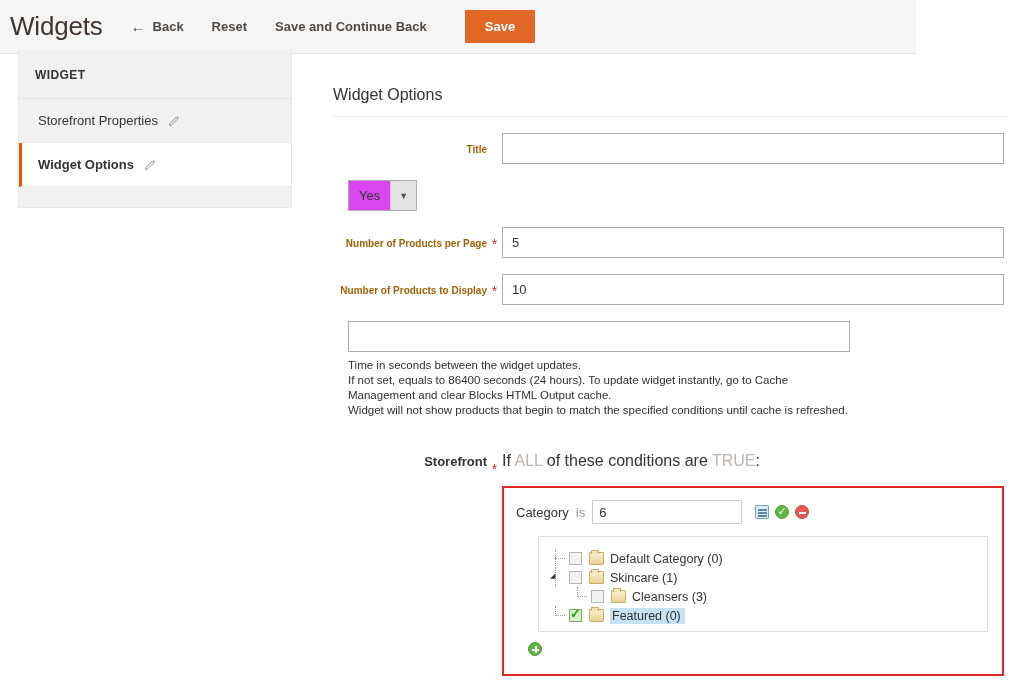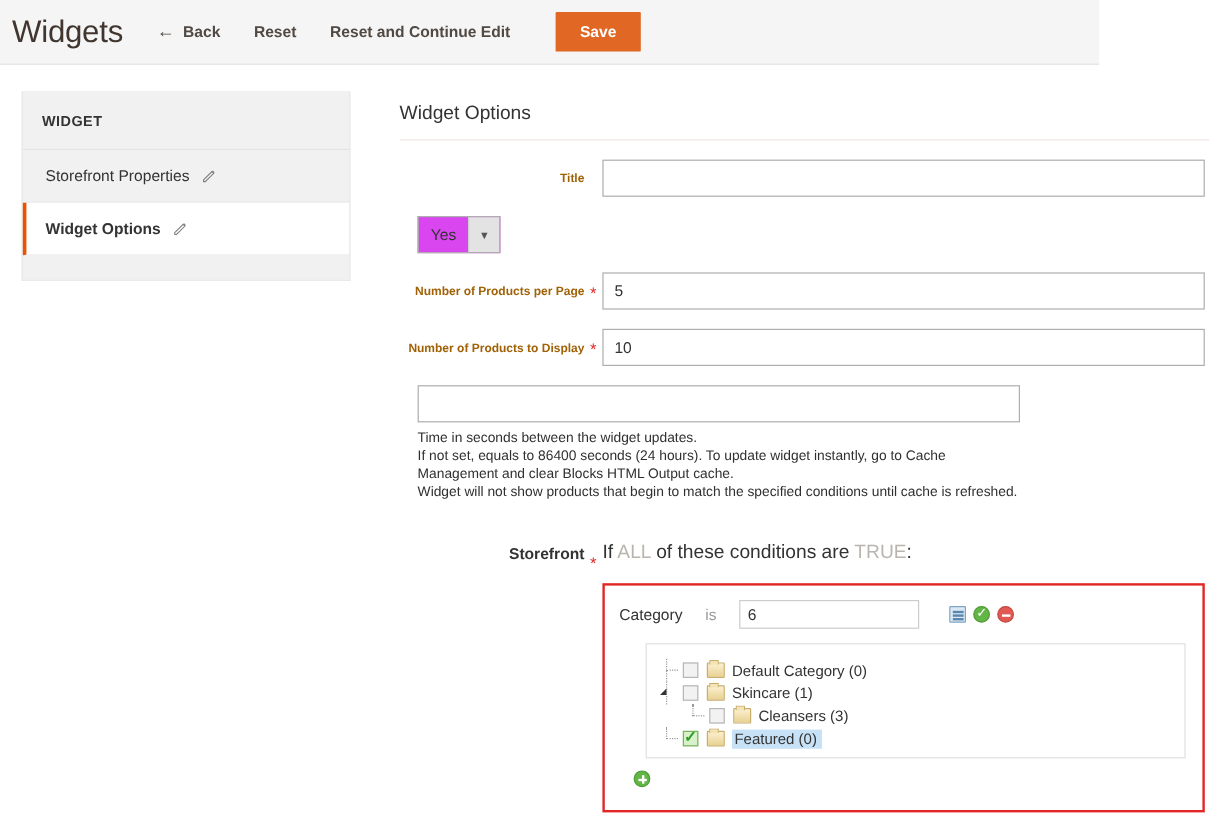--- a/index.html
+++ b/index.html
@@ -37,21 +37,21 @@
   .hdr-btn.back { display: flex; align-items: center; gap: 7px; }
   .back-arrow { font-size: 15px; line-height: 1; color: #514943; }
   .hdr-btn.primary {
     background: #e06724; color: #ffffff;
     padding: 9px 20px; border-radius: 1px;
     margin-left: 24px; font-size: 13px;
   }
 
   
   .sidebar {
-    position: absolute; left: 18px; top: 76px;
+    position: absolute; left: 18px; top: 50px;
     width: 274px;
     background: #f0f0f0;
     border: 1px solid #e8e8e8;
     border-top: none;
   }
   .sidebar-title {
     font-size: 12px; font-weight: 700; color: #333333;
     letter-spacing: 0.4px;
     padding: 18px 0 16px 16px;
     border-bottom: 1px solid #e3e3e3;
@@ -154,21 +154,21 @@
   .cond-head { font-size: 16px; color: #333333; margin-bottom: 16px; }
   .cond-head .lnk { color: #bbb5b0; }
 
   .cond-box {
     width: 502px;
     border: 2px solid #e22626;
     background: #ffffff;
     padding: 12px 0 14px 12px;
   }
   .cond-line {
-    display: flex; align-items: center; gap: 19px;
+    display: flex; align-items: center; gap: 7px;
     font-size: 13px; margin-bottom: 6px;
   }
   .cond-attr { font-weight: 400; color: #333333; }
   .cond-op { color: #9c9c9c; }
   .cond-val-input {
     width: 150px; height: 24px;
     border: 1px solid #cccccc; background: #ffffff;
     font-size: 13px; color: #333333; padding: 0 6px;
     font-family: "Liberation Sans", sans-serif;
     outline: none;
@@ -283,21 +283,21 @@
 <body>
 
 <div class="page-header">
   <div class="page-title">Widgets</div>
   <div class="hdr-actions">
     <button class="hdr-btn back">
       <span class="back-arrow">←</span>
       <span>Back</span>
     </button>
     <button class="hdr-btn">Reset</button>
-    <button class="hdr-btn">Reset and Continue Edit</button>
+    <button class="hdr-btn">Save and Continue Back</button>
     <button class="hdr-btn primary">Save</button>
   </div>
 </div>
 
 <div class="sidebar">
   <div class="sidebar-title">WIDGET</div>
 
   <div class="side-item">
     <span>Storefront Properties</span>
     <span class="pencil">

